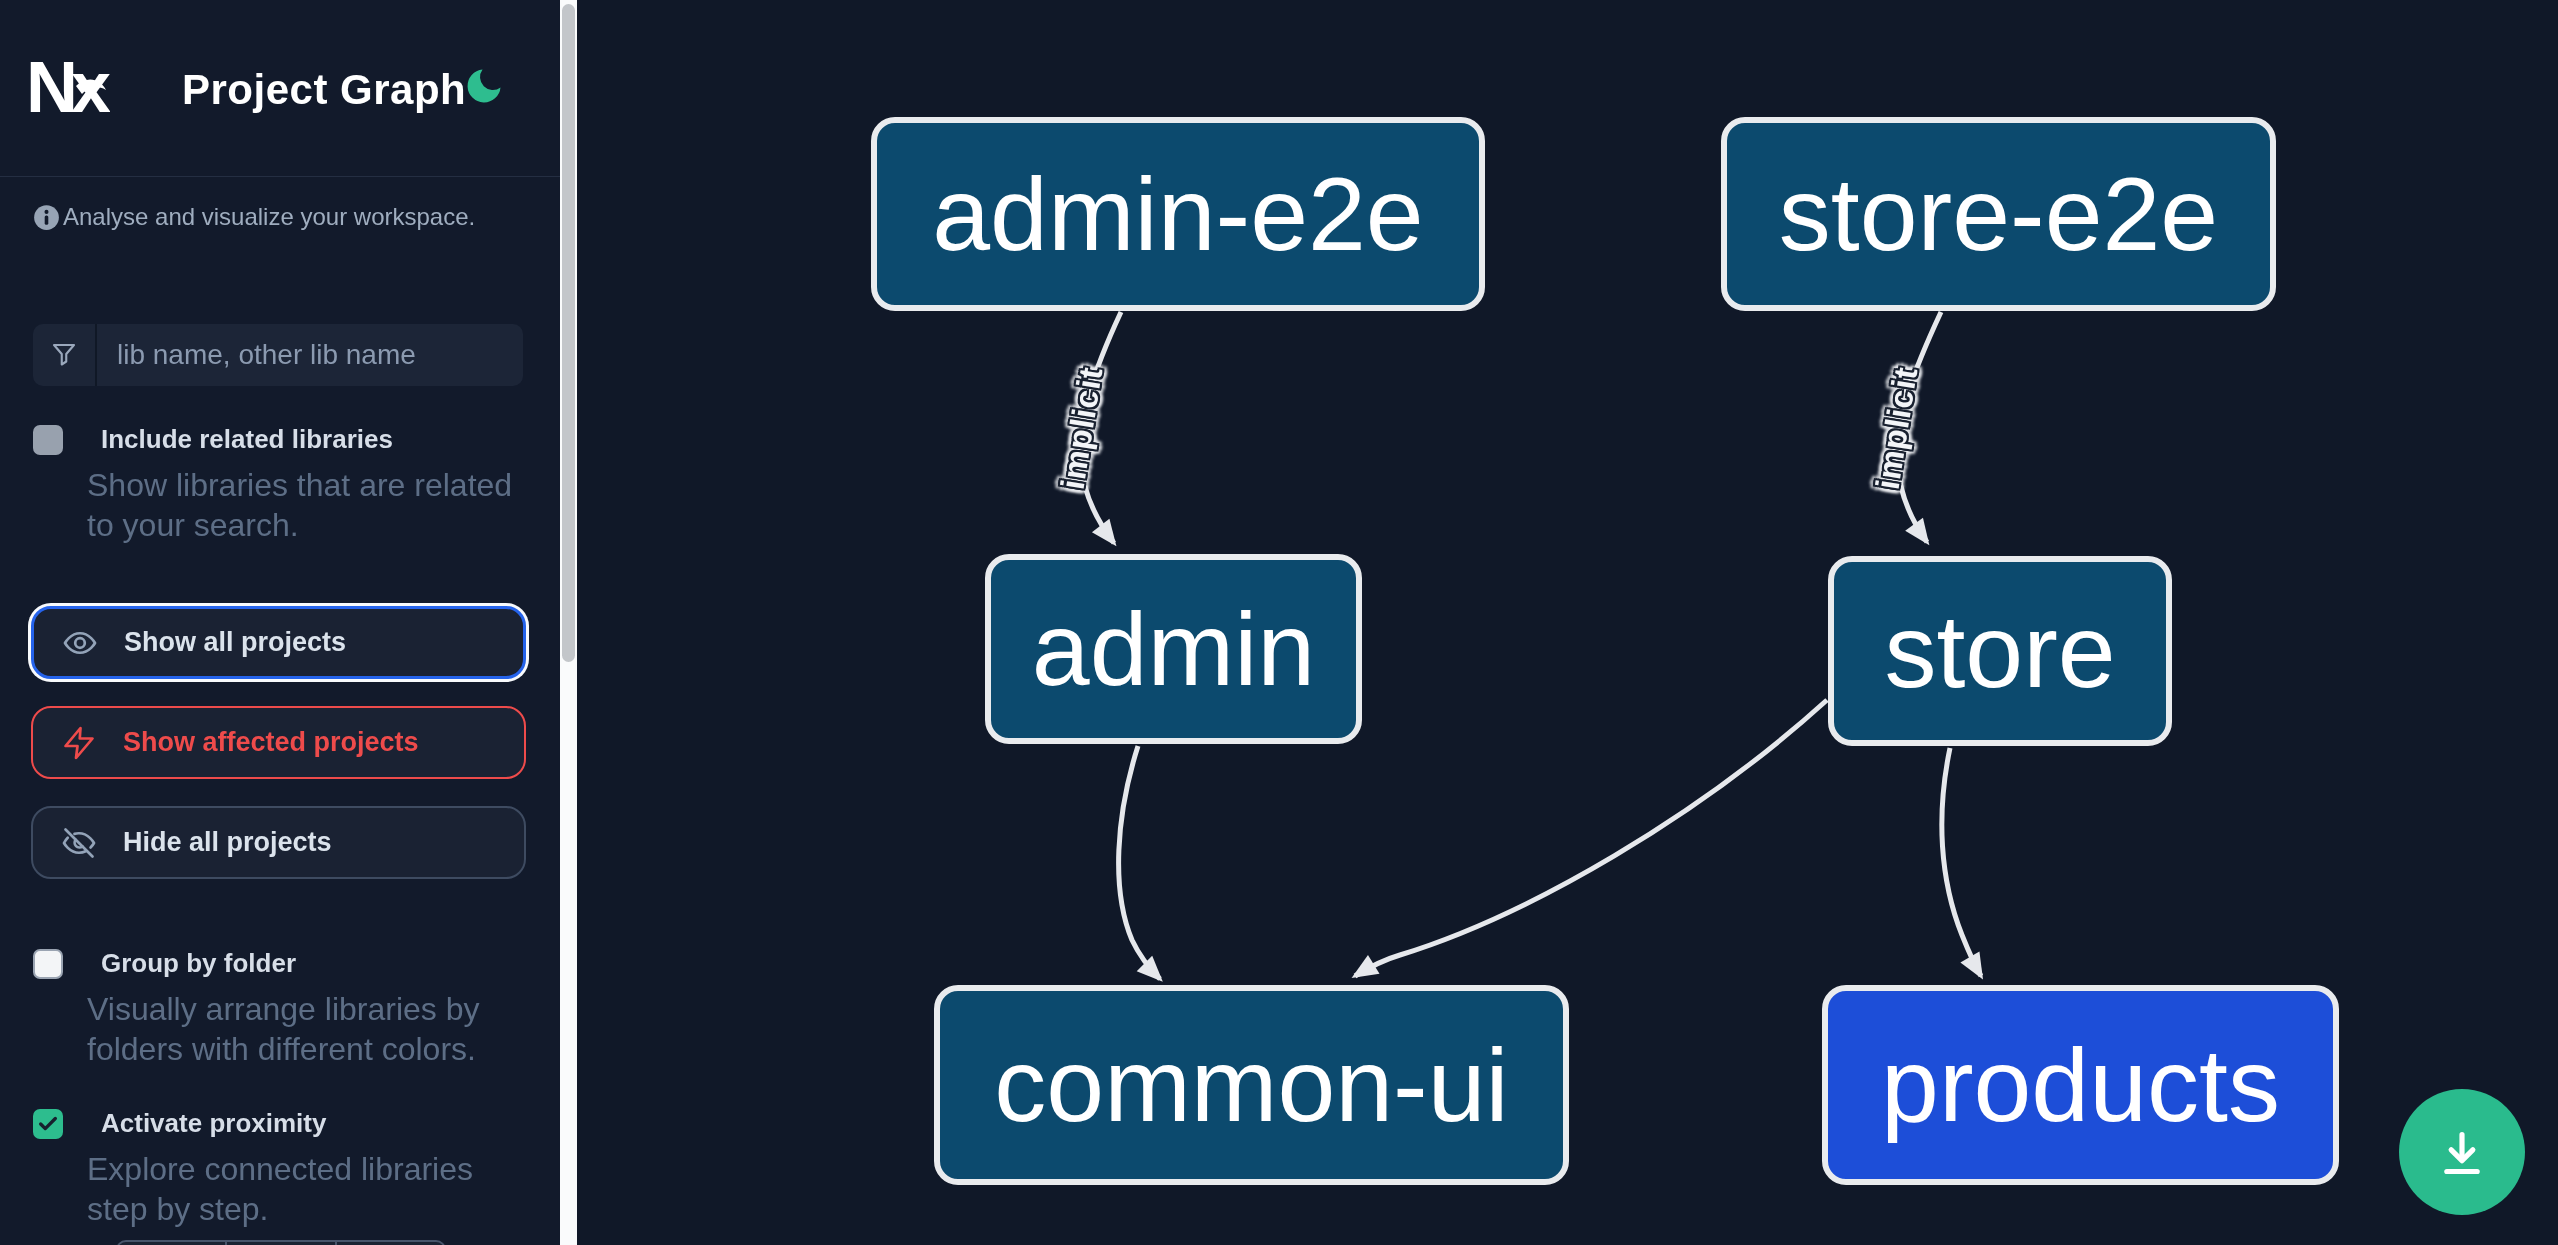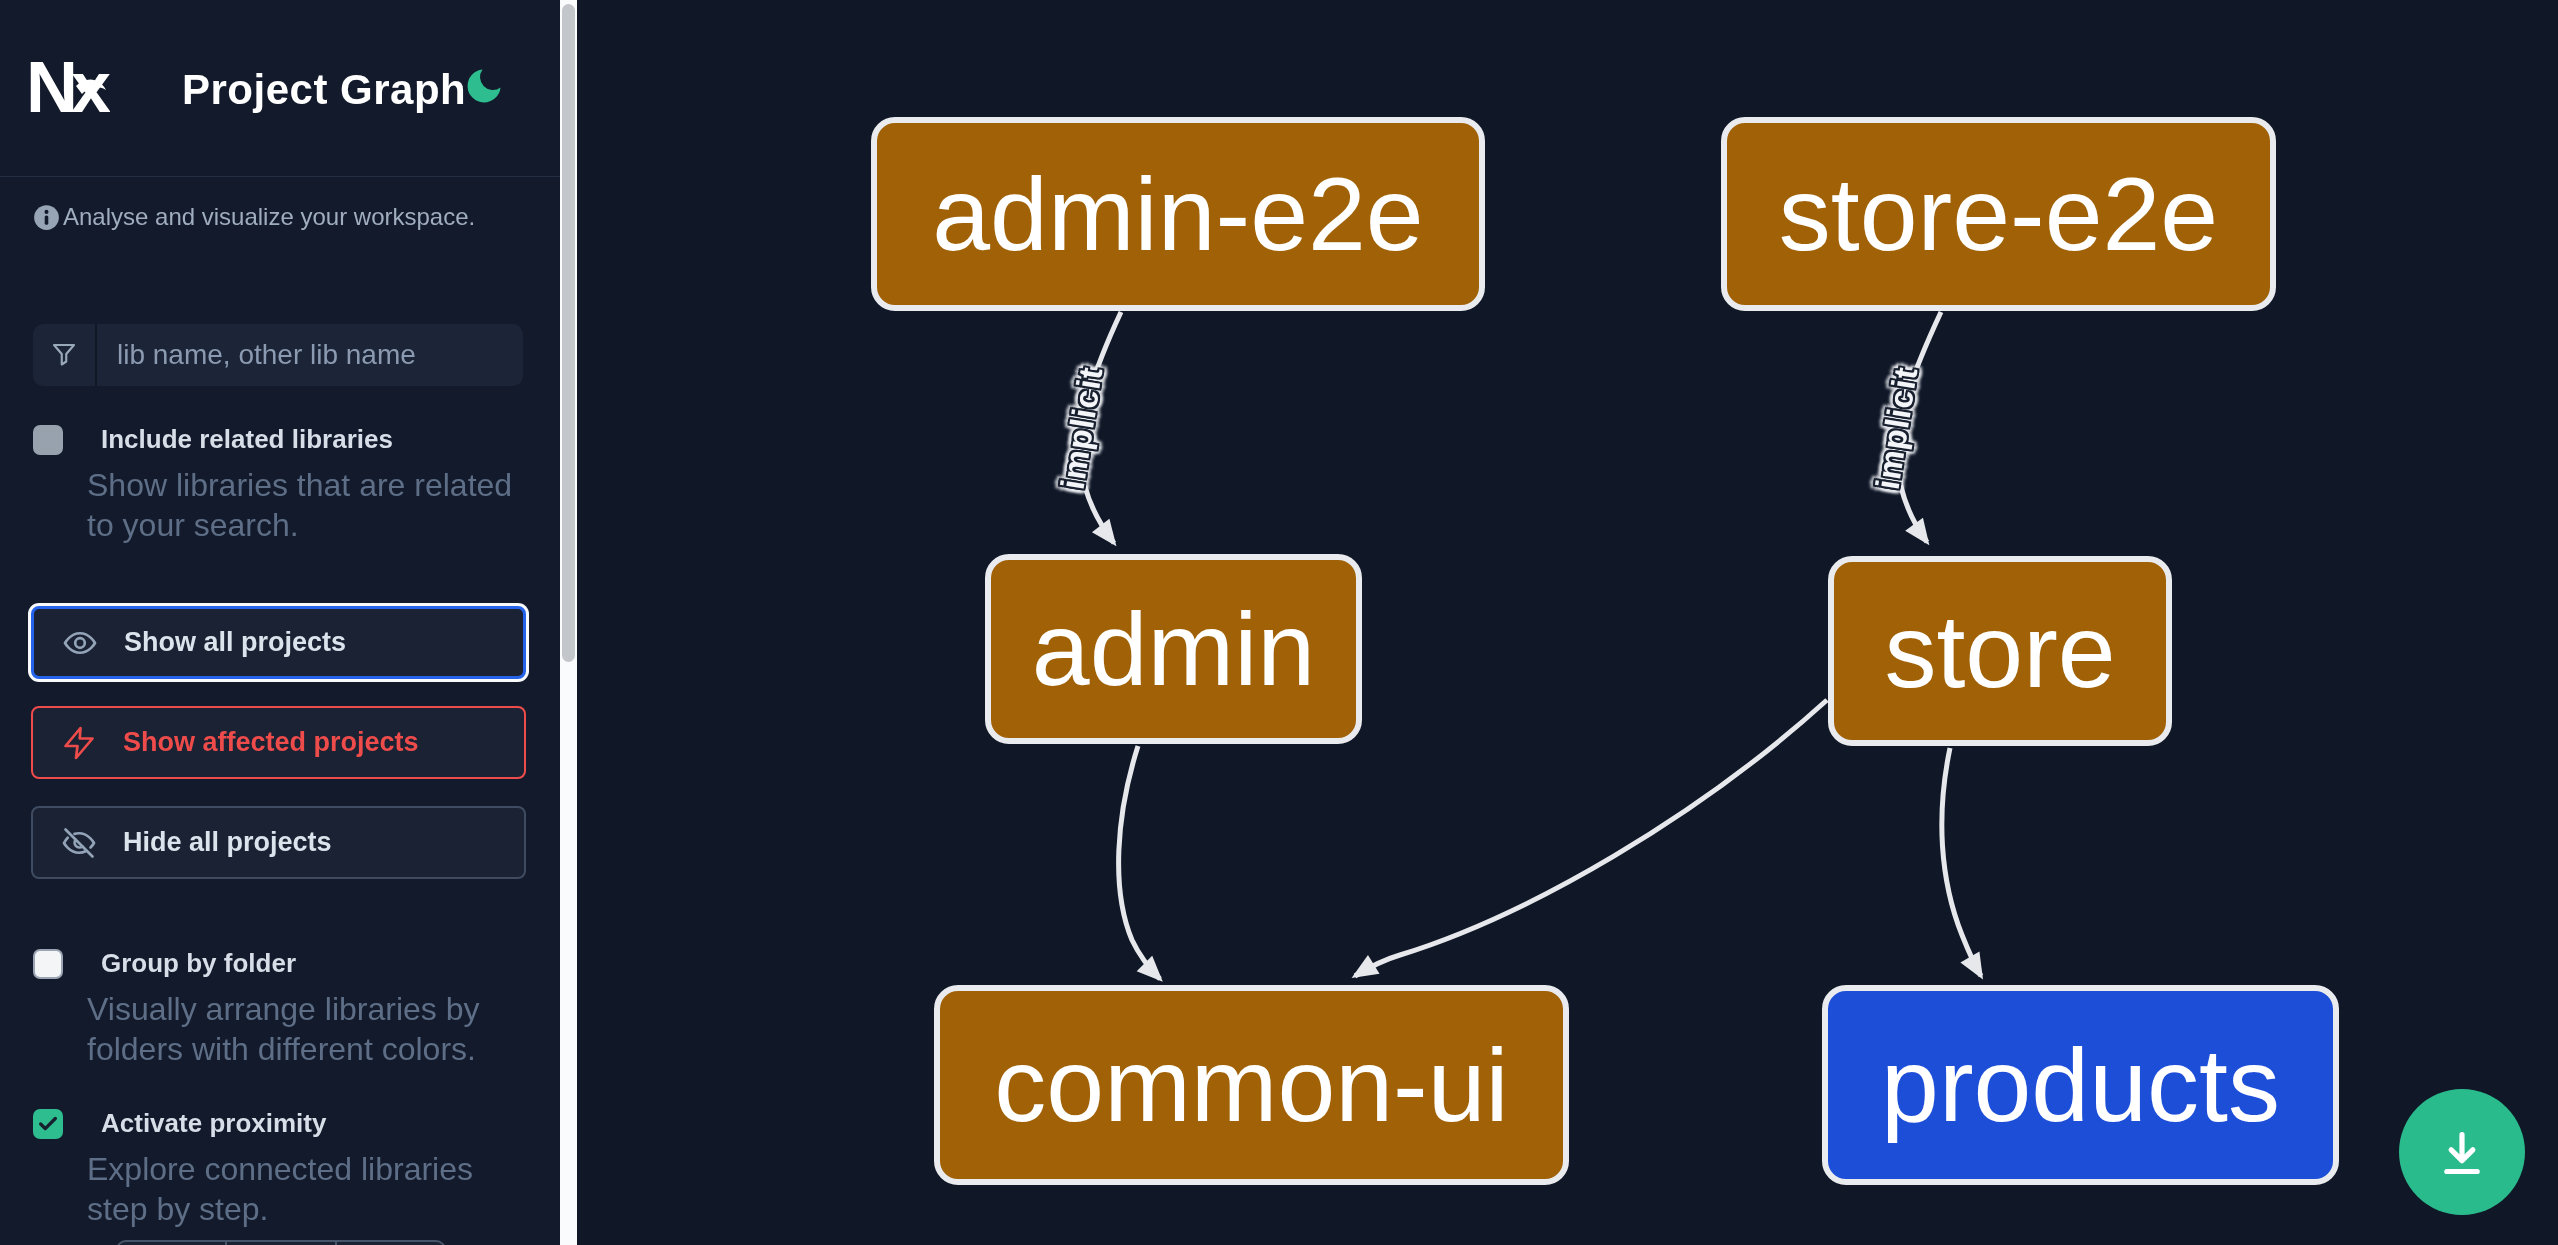--- a/index.html
+++ b/index.html
@@ -24,21 +24,21 @@
 
   .chk-row{position:absolute;left:33px;width:500px;}
   .chk-head{display:flex;align-items:center;gap:38px;}
   .chk-box{width:30px;height:30px;border-radius:7px;flex:0 0 auto;}
   .chk-box.gray{background:#98a1ae;}
   .chk-box.white{background:#f3f5f7;border:2px solid #9aa4b2;}
   .chk-box.green{background:#2dbd8e;display:flex;align-items:center;justify-content:center;}
   .chk-label{font-size:26px;font-weight:700;color:#d7dee8;}
   .chk-desc{margin:10px 0 0 54px;font-size:32px;line-height:40px;color:#5d6e86;max-width:430px;}
 
-  .side-btn{position:absolute;left:31px;width:495px;height:73px;border-radius:8px;background:#1a2233;
+  .side-btn{position:absolute;left:31px;width:495px;height:73px;border-radius:20px;background:#1a2233;
     display:flex;align-items:center;gap:26px;padding:0 0 0 28px;cursor:pointer;}
   .side-btn .bic{width:36px;height:36px;flex:0 0 auto;}
   .side-btn .blabel{font-size:27px;font-weight:600;color:#dbe3ec;}
   .btn-selected{border:3px solid #2563eb;box-shadow:0 0 0 3px #f8fafc;}
   .btn-red{border:2px solid #ee4b4b;}
   .btn-red .blabel{color:#ee4b4b;}
   .btn-plain{border:2px solid #3e4b61;}
 
   .stepper-peek{position:absolute;left:116px;top:1240px;width:330px;height:20px;background:#1a2333;
     border:2px solid #47556b;border-radius:10px 10px 0 0;display:flex;}
@@ -47,21 +47,21 @@
 
   
   .sb-track{position:absolute;left:560px;top:0;width:17px;height:1245px;background:#fafbfc;}
   .sb-thumb{position:absolute;left:2px;top:4px;width:13px;height:658px;background:#c3c6ca;border-radius:7px;}
 
   
   #canvas{position:absolute;left:577px;top:0;width:1981px;height:1245px;background:#101828;}
   #edges{position:absolute;left:0;top:0;width:2558px;height:1245px;pointer-events:none;}
   .gnode{position:absolute;display:flex;align-items:center;justify-content:center;
     border:6px solid #e9ebee;border-radius:24px;color:#ffffff;font-size:104px;cursor:pointer;z-index:3;}
-  .gnode.affected{background:#a16207;}
+  .gnode.affected{background:#0c4a6e;}
   .gnode.plain{background:#1d4ed8;}
 
   .edge-label{position:absolute;z-index:2;font-size:33px;font-weight:700;letter-spacing:1px;color:#f3f5f8;
     transform:translate(-50%,-50%) rotate(-81deg);white-space:nowrap;
     text-shadow:
       2px 0 0 #18202f,-2px 0 0 #18202f,0 2px 0 #18202f,0 -2px 0 #18202f,
       2px 2px 0 #18202f,-2px 2px 0 #18202f,2px -2px 0 #18202f,-2px -2px 0 #18202f,
       5px 0 3px #e8eaee,-5px 0 3px #e8eaee,0 5px 3px #e8eaee,0 -5px 3px #e8eaee,
       4px 4px 3px #e8eaee,-4px 4px 3px #e8eaee,4px -4px 3px #e8eaee,-4px -4px 3px #e8eaee;}
 

